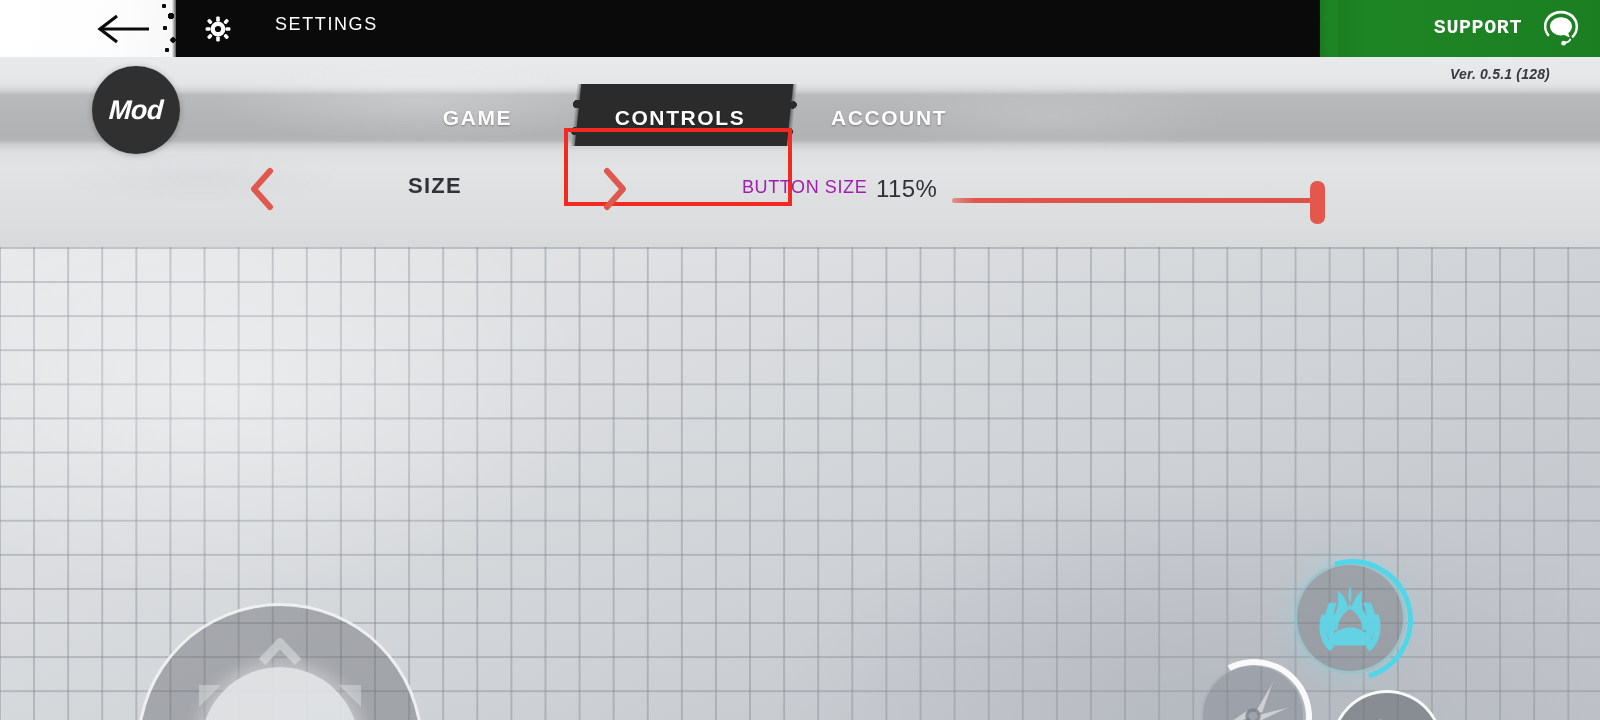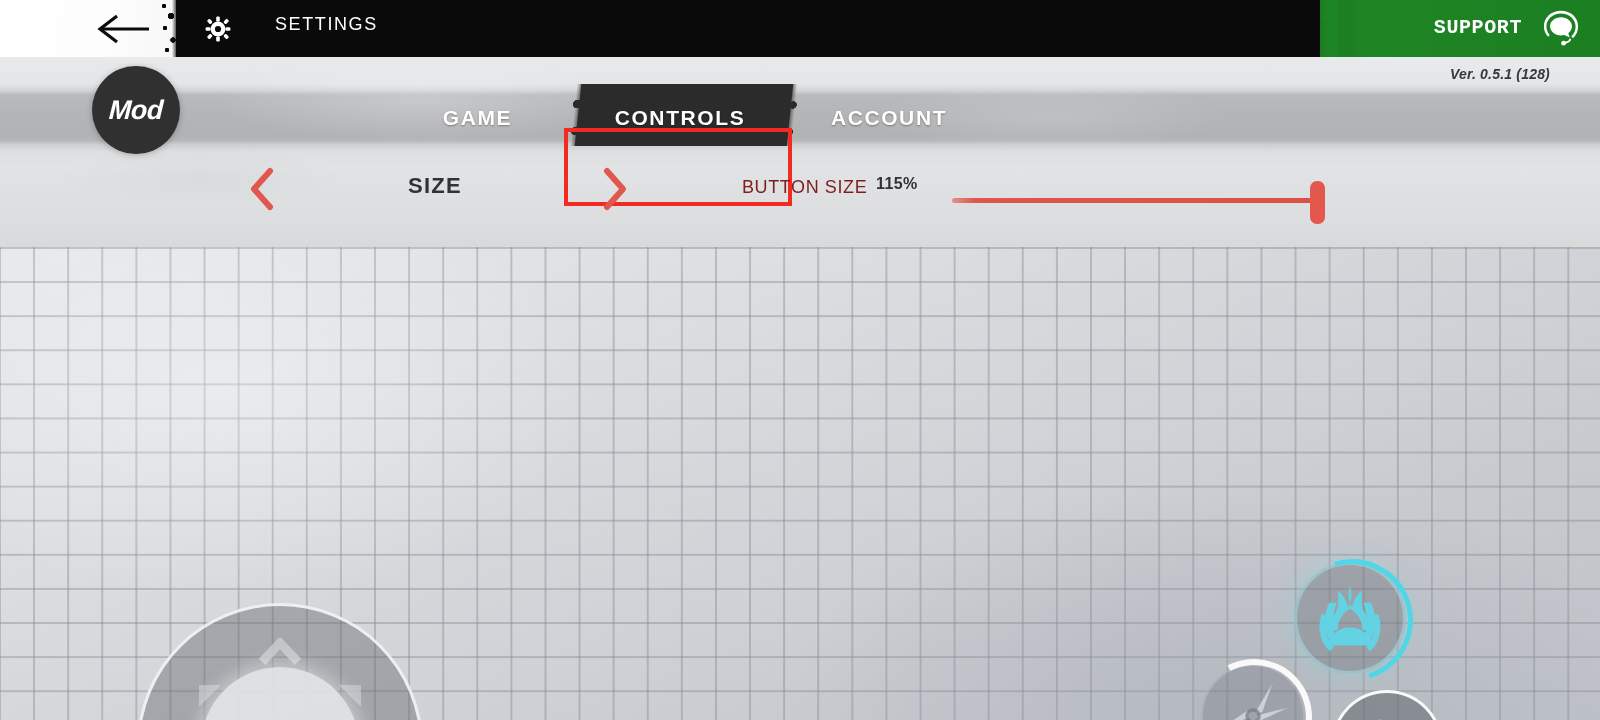--- a/index.html
+++ b/index.html
@@ -130,26 +130,26 @@
   
   .setting-row{position:absolute;left:0;top:155px;width:1600px;height:70px;z-index:21;}
   .chev{position:absolute;top:10px;width:34px;height:48px;cursor:pointer;}
   .chev-left{left:245px;}
   .chev-right{left:598px;}
   .size-label{
     position:absolute;left:395px;top:18px;width:80px;text-align:center;
     color:#303236;font-size:22px;font-weight:bold;letter-spacing:1.3px;
   }
   .bs-label{
-    position:absolute;left:742px;top:22px;color:#7f1d1d;
+    position:absolute;left:742px;top:22px;color:#a21caf;
     font-size:18px;letter-spacing:.6px;
   }
   .bs-value{
     position:absolute;left:876px;top:20px;color:#2f3236;
-    font-size:16px;font-weight:bold;letter-spacing:.4px;
+    font-size:24px;font-weight:normal;letter-spacing:.4px;
   }
   .slider{position:absolute;left:952px;top:15px;width:390px;height:60px;cursor:pointer;}
   .slider-track{
     position:absolute;left:0;top:28px;width:372px;height:5px;
     background:linear-gradient(90deg,rgba(224,84,74,.55) 0%,#e0564c 6%,#de5248 60%,#dd5046 100%);
     border-radius:3px;
   }
   .slider-thumb{
     position:absolute;left:358px;top:11px;width:15px;height:43px;
     background:#e4574c;border-radius:7px;

